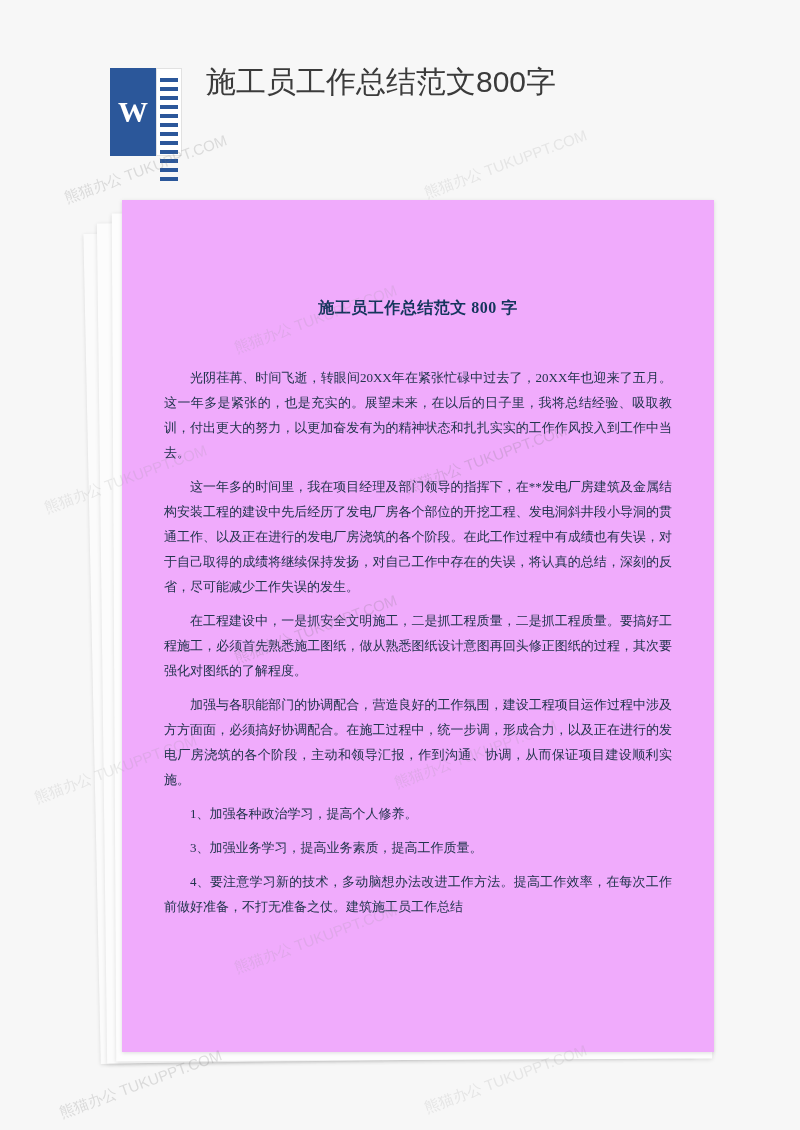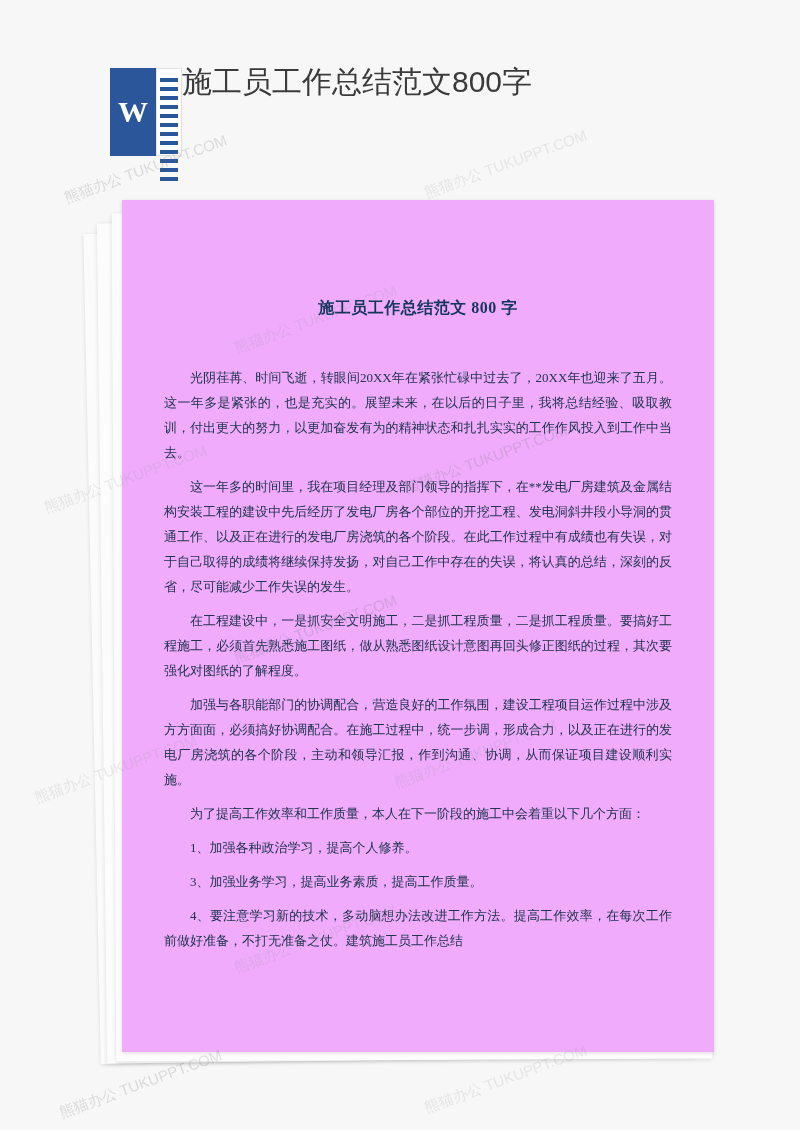--- a/index.html
+++ b/index.html
@@ -66,20 +66,21 @@
     top: 10px;
     width: 18px;
   }
   .word-icon .lines i {
     display: block;
     height: 4px;
     background: #2b579a;
     margin-bottom: 5px;
   }
   .doc-title {
+    margin-left: 24px;
     font-size: 30px;
     line-height: 44px;
     color: #3b3b3b;
     font-family: "Liberation Sans", sans-serif;
     max-width: 420px;
     word-break: break-all;
   }
 
   
   .paper-stack {
@@ -196,21 +197,20 @@
     <div class="sheet sheet-back1"></div>
 
     <div class="sheet sheet-front">
       <div class="doc-body">
         <div class="doc-heading">施工员工作总结范文 800 字</div>
         <div class="doc-paras">
           <p>光阴荏苒、时间飞逝，转眼间20XX年在紧张忙碌中过去了，20XX年也迎来了五月。这一年多是紧张的，也是充实的。展望未来，在以后的日子里，我将总结经验、吸取教训，付出更大的努力，以更加奋发有为的精神状态和扎扎实实的工作作风投入到工作中当去。</p>
           <p>这一年多的时间里，我在项目经理及部门领导的指挥下，在**发电厂房建筑及金属结构安装工程的建设中先后经历了发电厂房各个部位的开挖工程、发电洞斜井段小导洞的贯通工作、以及正在进行的发电厂房浇筑的各个阶段。在此工作过程中有成绩也有失误，对于自己取得的成绩将继续保持发扬，对自己工作中存在的失误，将认真的总结，深刻的反省，尽可能减少工作失误的发生。</p>
           <p>在工程建设中，一是抓安全文明施工，二是抓工程质量，二是抓工程质量。要搞好工程施工，必须首先熟悉施工图纸，做从熟悉图纸设计意图再回头修正图纸的过程，其次要强化对图纸的了解程度。</p>
           <p>加强与各职能部门的协调配合，营造良好的工作氛围，建设工程项目运作过程中涉及方方面面，必须搞好协调配合。在施工过程中，统一步调，形成合力，以及正在进行的发电厂房浇筑的各个阶段，主动和领导汇报，作到沟通、协调，从而保证项目建设顺利实施。</p>
-          <p>为了提高工作效率和工作质量，本人在下一阶段的施工中会着重以下几个方面：</p>
           <p>1、加强各种政治学习，提高个人修养。</p>
           <p>3、加强业务学习，提高业务素质，提高工作质量。</p>
           <p>4、要注意学习新的技术，多动脑想办法改进工作方法。提高工作效率，在每次工作前做好准备，不打无准备之仗。建筑施工员工作总结</p>
         </div>
       </div>
     </div>
   </div>
 
   <div id="watermark-layer">
       <div class="wm wm-dark" style="left: 60px; top: 160px;">熊猫办公 TUKUPPT.COM</div>

